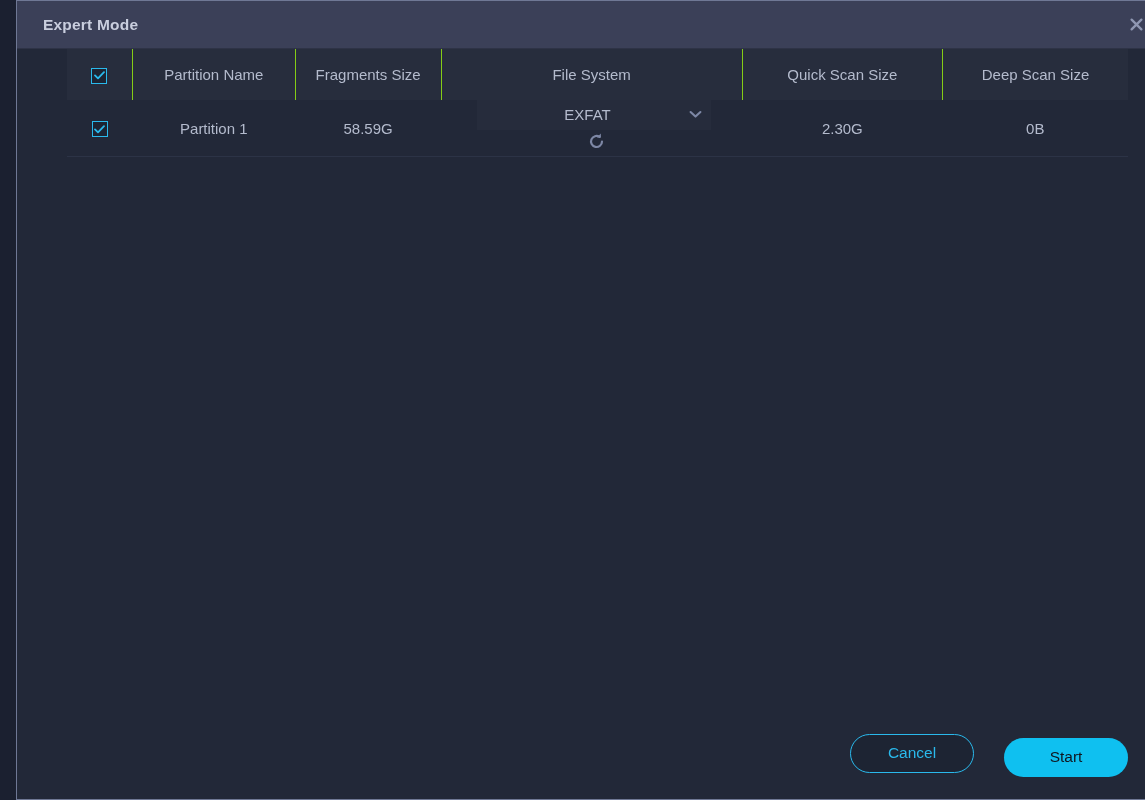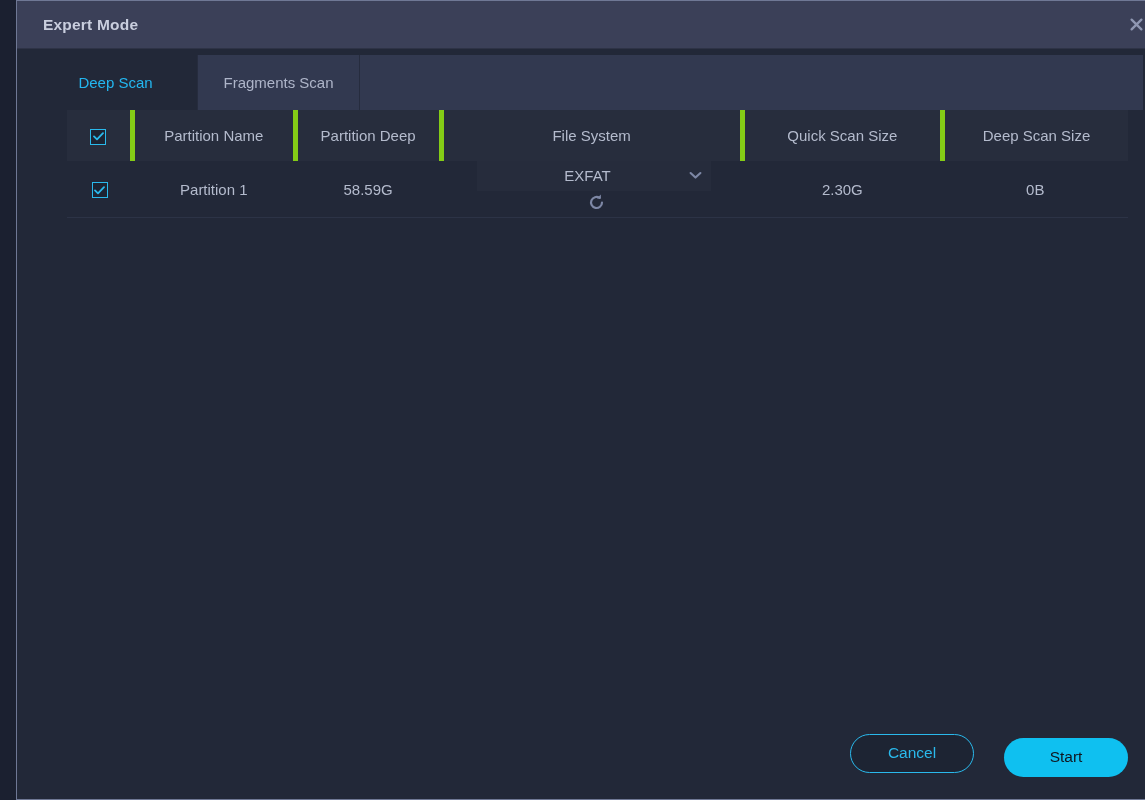--- a/index.html
+++ b/index.html
@@ -100,21 +100,21 @@
     border-collapse: collapse;
     width: calc(100% - 82px);
     table-layout: fixed;
   }
   .table thead th {
     background: #272d3d;
     height: 51px;
     font-weight: normal;
     font-size: 15px;
     color: #b4bbcd;
-    border-right: 5px solid #84cc16;
+    border-right: 1px solid #84cc16;
     vertical-align: middle;
     padding: 0;
   }
   .table thead th:last-child { border-right: none; }
   .table tbody td {
     height: 56px;
     font-size: 15px;
     color: #b4bbcd;
     text-align: center;
     padding: 0;
@@ -226,29 +226,20 @@
     <div class="title-text">Expert Mode</div>
     <div class="close-btn">
       <span>
         <svg width="15" height="15" viewBox="0 0 15 15">
           <path d="M2.6 2.6 L12.4 12.4 M12.4 2.6 L2.6 12.4" stroke="#8f97b2" stroke-width="2.3" stroke-linecap="round"></path>
         </svg>
       </span>
     </div>
   </div>
 
-  <div class="tabstrip">
-    <div class="tab active">
-      <span>Deep Scan</span>
-    </div>
-    <div class="tab inactive">
-      <span>Fragments Scan</span>
-    </div>
-    <div class="tab-filler"></div>
-  </div>
 
   <div class="content">
     <table class="table">
       <colgroup>
         <col class="col-check">
           <col class="col-name">
           <col class="col-size">
         <col class="col-fs">
           <col class="col-quick">
           <col class="col-deep">
@@ -256,21 +247,21 @@
       <thead>
         <tr>
           <th>
             <span class="cb">
               <svg width="11" height="9" viewBox="0 0 11 9">
                 <path d="M1 4.4 L4 7.4 L10 1.2" stroke="#2ab9ec" stroke-width="1.8" fill="none" stroke-linecap="round" stroke-linejoin="round"></path>
               </svg>
             </span>
           </th>
           <th>Partition Name</th>
-          <th>Partition Deep</th>
+          <th>Fragments Size</th>
           <th>File System</th>
           <th>Quick Scan Size</th>
           <th>Deep Scan Size</th>
         </tr>
       </thead>
       <tbody>
         <tr>
           <td>
             <span class="cb">
               <svg width="11" height="9" viewBox="0 0 11 9">

